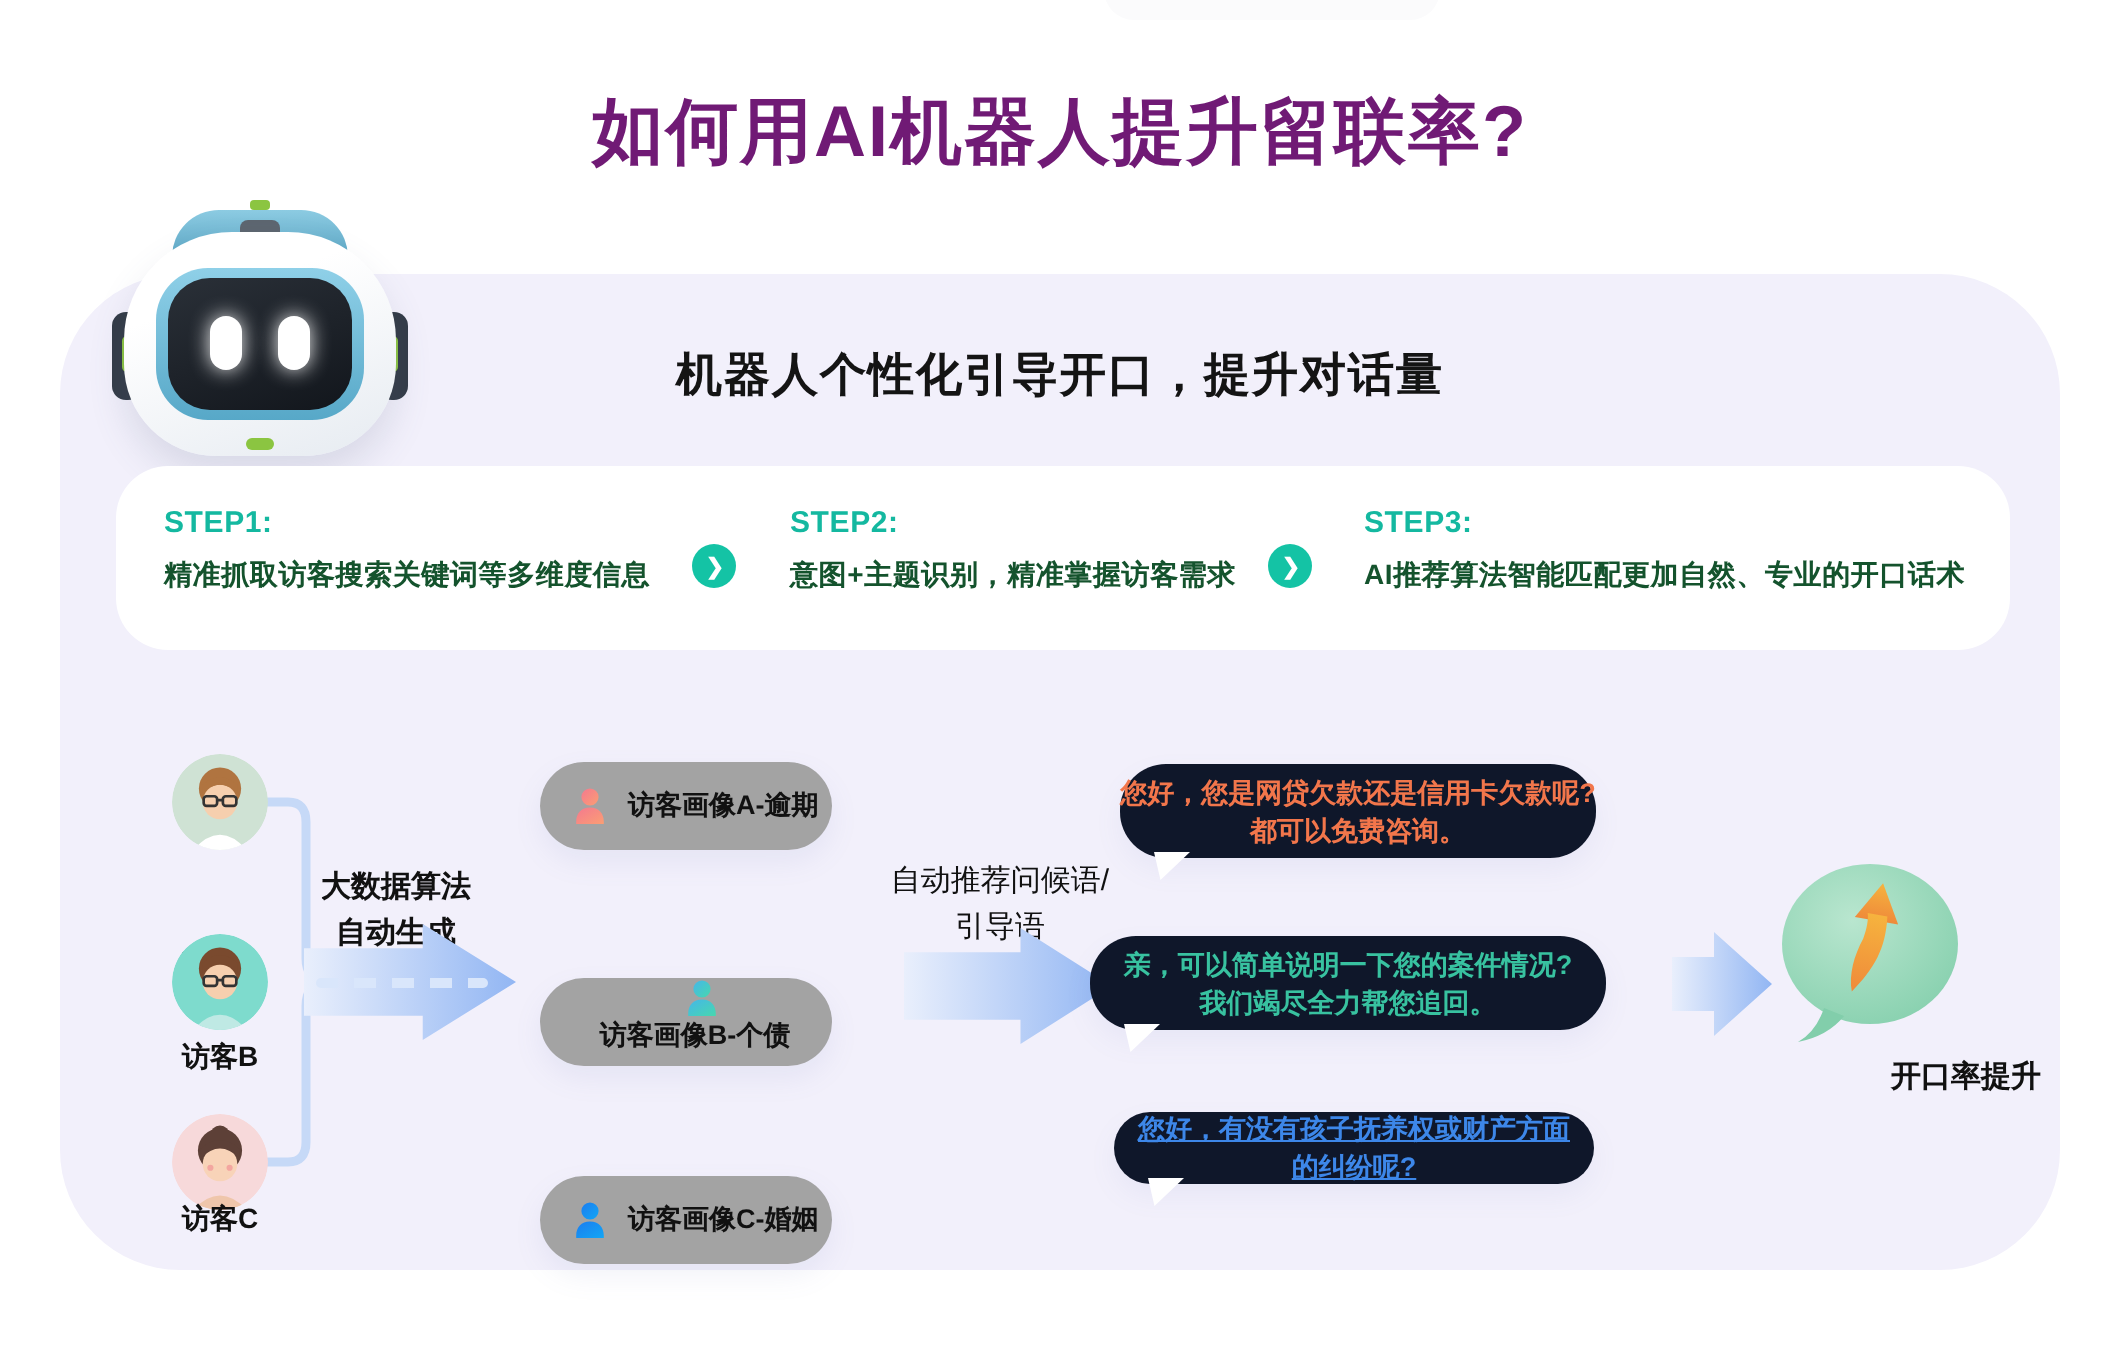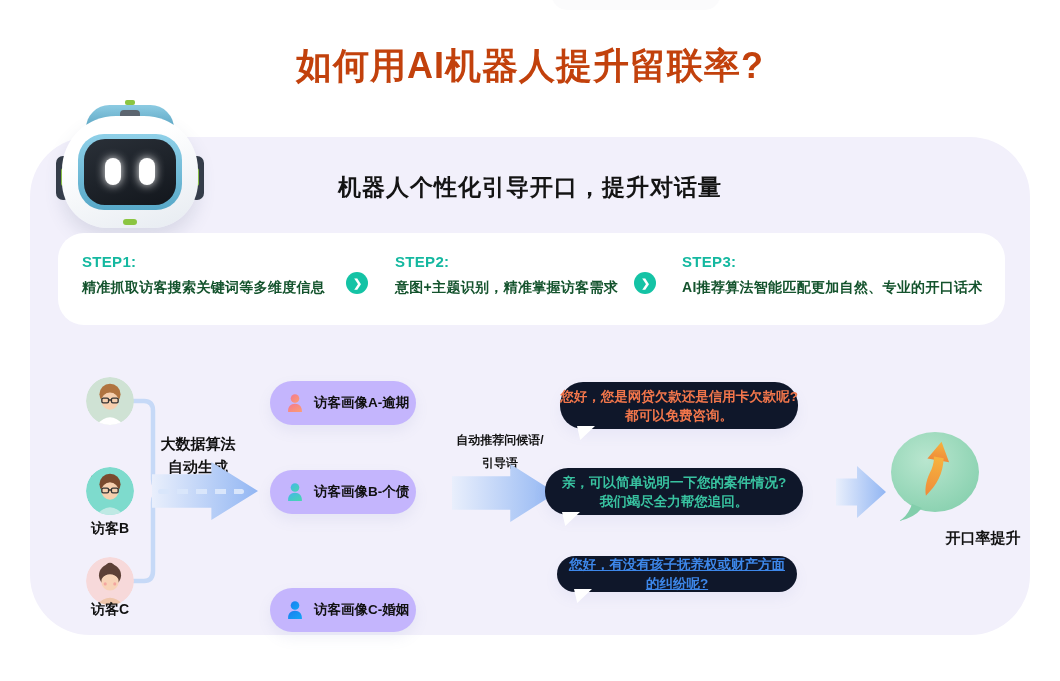--- a/index.html
+++ b/index.html
@@ -3,21 +3,21 @@
 <meta charset="utf-8">
 <style>
   html,body{margin:0;padding:0;background:#ffffff;}
   .stage{
     position:relative;width:1060px;height:681px;background:#ffffff;overflow:hidden;
     font-family:"Liberation Sans",sans-serif;color:#161616;
   }
   .top-deco{position:absolute;left:552px;top:-20px;width:168px;height:30px;background:#fbfbfc;border-radius:16px;}
   .page-title{
     position:absolute;left:0;top:42px;width:1060px;margin:0;text-align:center;
-    font-size:36px;font-weight:900;letter-spacing:1px;color:#c2410c;
+    font-size:36px;font-weight:900;letter-spacing:1px;color:#701a75;
   }
   .panel{position:absolute;left:30px;top:137px;width:1000px;height:498px;background:#f2f0fb;border-radius:60px;}
   .panel-heading{
     position:absolute;left:30px;top:172px;width:1000px;margin:0;text-align:center;
     font-size:23px;font-weight:800;color:#141414;letter-spacing:1px;
   }
 
   
   .robot{position:absolute;left:56px;top:100px;width:148px;height:134px;}
   .robot-cap{position:absolute;left:30px;top:5px;width:88px;height:30px;background:linear-gradient(180deg,#8ccbe2,#4f9dbd);border-radius:36px 36px 10px 10px;}
@@ -67,30 +67,30 @@
   .arrow2{position:absolute;left:452px;top:464px;width:104px;height:58px;}
   .arrow3{position:absolute;left:836px;top:466px;width:50px;height:52px;
     clip-path:polygon(0 24%,42% 24%,42% 0,100% 50%,42% 100%,42% 76%,0 76%);}
   .dash-line{
     position:absolute;left:158px;top:489px;width:86px;height:5px;border-radius:3px;
     background:repeating-linear-gradient(90deg,#d9e6fb 0 11px,transparent 11px 19px);
   }
 
   
   .profile-card{
-    position:absolute;left:270px;width:146px;height:44px;background:#c4b5fd;border-radius:22px;
+    position:absolute;left:270px;width:146px;height:44px;background:#a3a3a3;border-radius:22px;
     display:flex;align-items:center;box-shadow:0 6px 14px rgba(120,130,190,.10);
   }
-  .pcA{top:381px;} .pcB{top:470px;} .pcC{top:588px;}
+  .pcA{top:381px;} .pcB{top:489px;flex-direction:column;} .pcC{top:588px;}
   .profile-card svg{margin-left:15px;flex:0 0 auto;}
   .profile-label{margin-left:9px;font-size:13.5px;font-weight:700;color:#111;}
 
   .recommend-label{
     position:absolute;left:437px;top:429px;width:126px;text-align:center;
-    font-size:12px;font-weight:700;line-height:23px;white-space:pre-line;color:#111;
+    font-size:15px;font-weight:400;line-height:23px;white-space:pre-line;color:#111;
   }
 
   
   .bubble{
     position:absolute;background:#0f172a;border-radius:23px;
     display:flex;align-items:center;justify-content:center;text-align:center;
     font-size:13.5px;font-weight:700;line-height:19px;white-space:pre-line;
     box-shadow:0 6px 14px rgba(120,130,190,.08);
   }
   .bubble::after{

